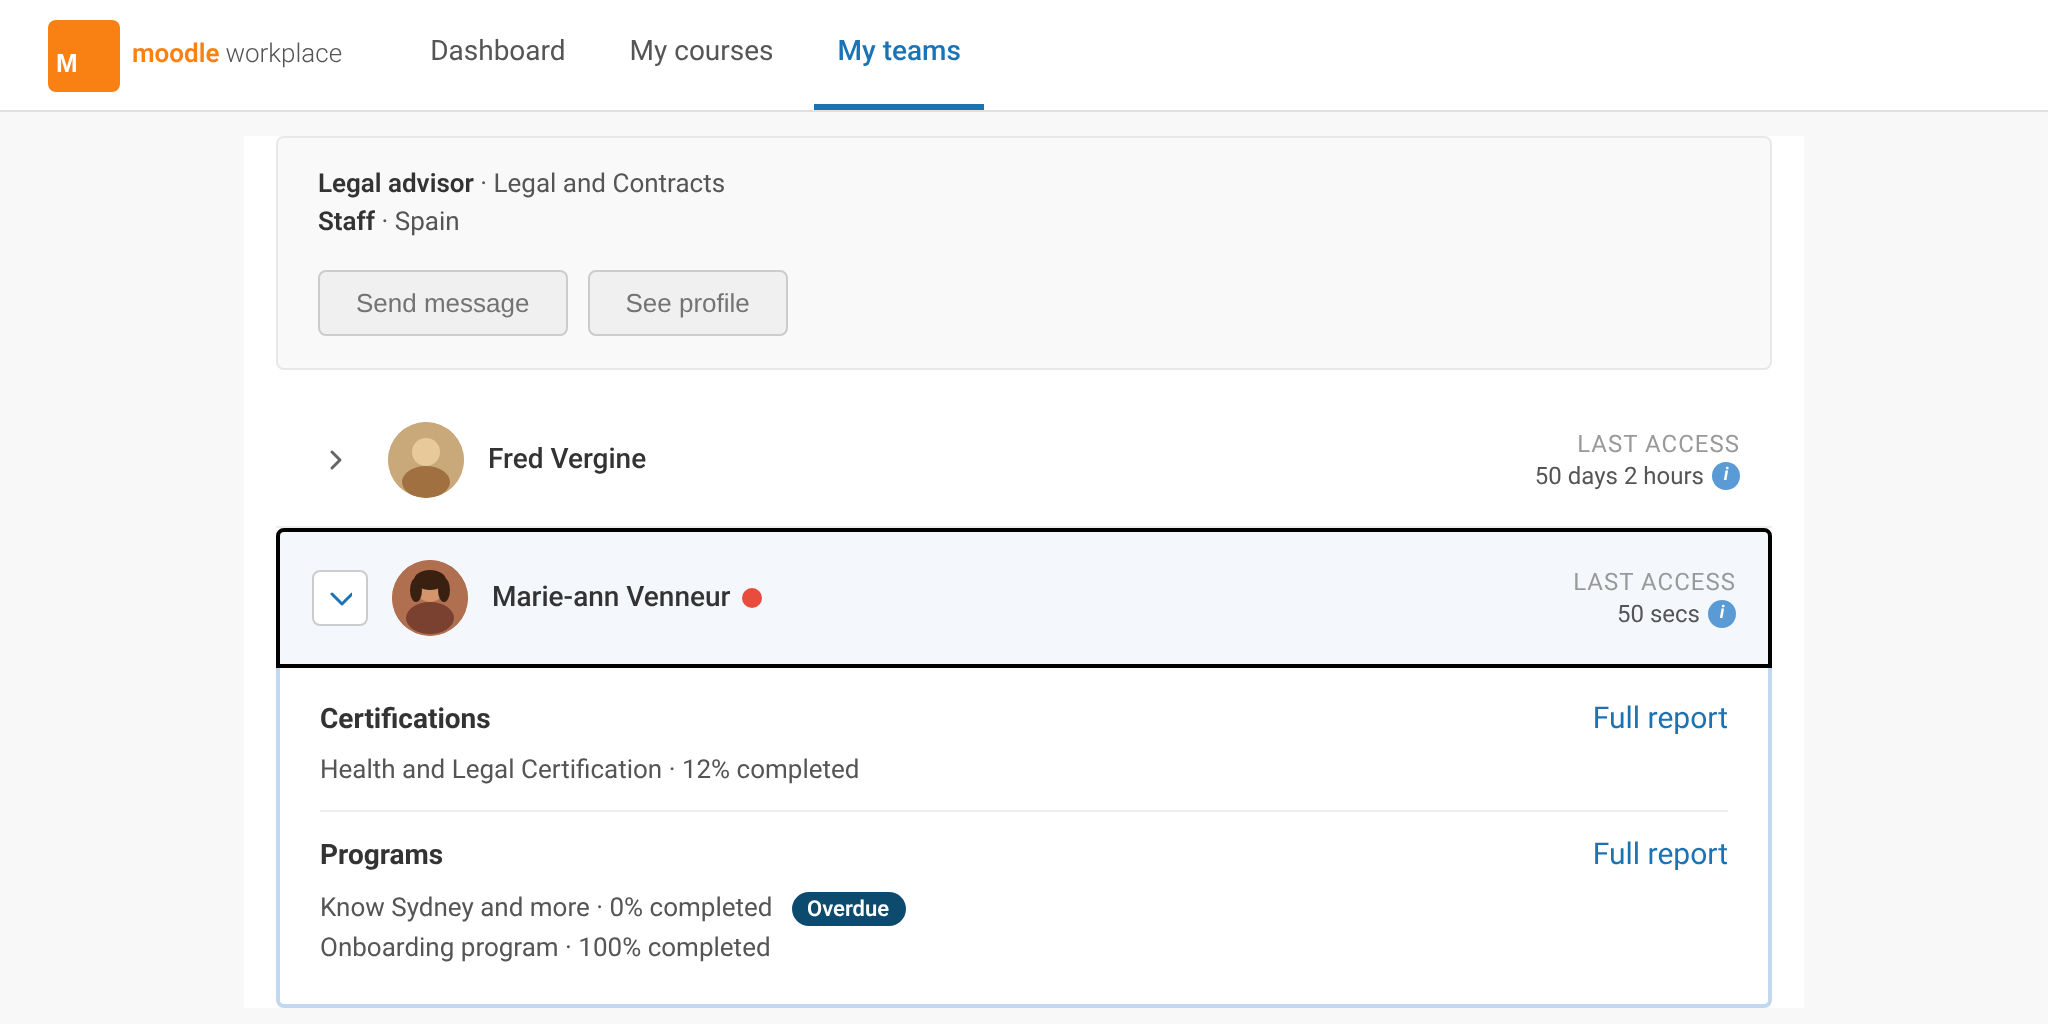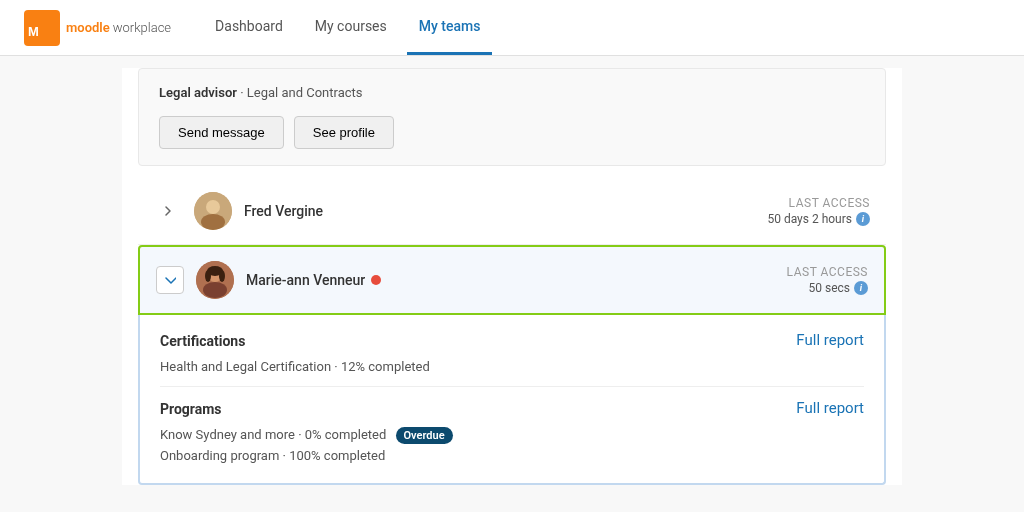--- a/index.html
+++ b/index.html
@@ -78,38 +78,38 @@
       gap: 10px;
       margin-top: 16px;
     }
     .btn {
       padding: 8px 18px;
       border-radius: 4px;
       font-size: 13px;
       cursor: pointer;
       border: 1px solid #ccc;
       background: #f0f0f0;
-      color: #000000;
+      color: #737373;
     }
 
     
     .member-list {
       margin: 0 16px;
     }
     .member-row {
       display: flex;
       align-items: center;
       padding: 14px 16px;
       border-bottom: 1px solid #eee;
       background: #fff;
       cursor: pointer;
     }
     .member-row.expanded {
       background: #f4f8fd;
-      border: 2px solid #84cc16;
+      border: 2px solid #000000;
       border-radius: 4px 4px 0 0;
     }
     .chevron {
       width: 28px;
       height: 28px;
       border: 1px solid #ccc;
       border-radius: 4px;
       display: flex;
       align-items: center;
       justify-content: center;
@@ -263,20 +263,25 @@
 </header>
 
 <div class="main">
 
   <div class="user-expanded-section">
     <div class="user-meta-row">
       <strong>Legal advisor</strong>
       <span> · </span>
       <span>Legal and Contracts</span>
     </div>
+    <div class="user-meta-row">
+      <strong>Staff</strong>
+      <span> · </span>
+      <span>Spain</span>
+    </div>
     <div class="action-buttons">
       <button class="btn">Send message</button>
       <button class="btn">See profile</button>
     </div>
   </div>
 
   <div class="member-list">
 
     <div class="member-row">
       <div class="chevron-plain">

